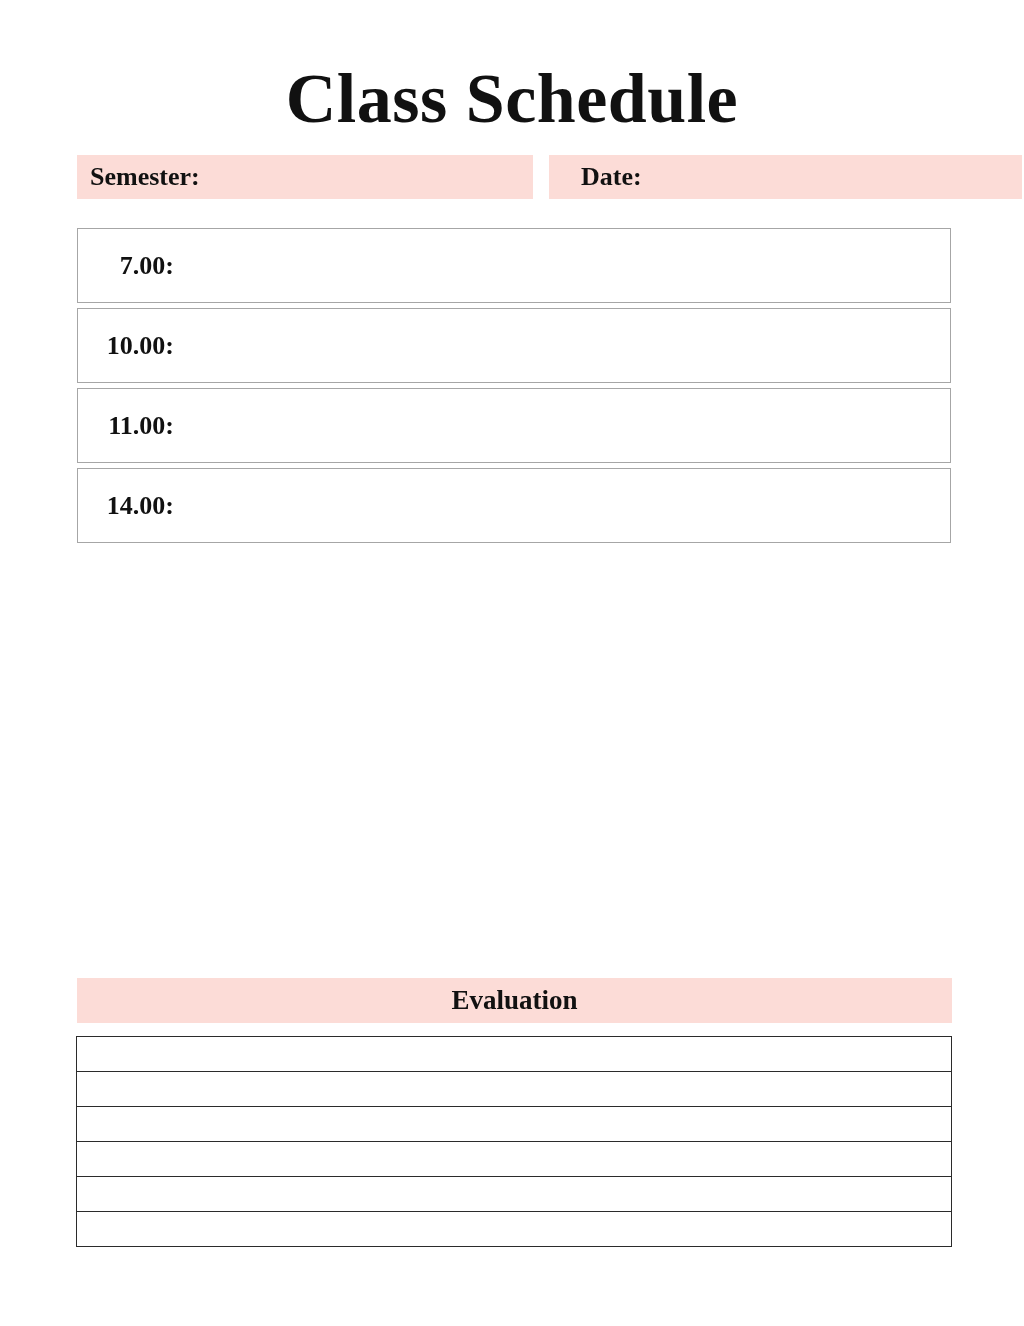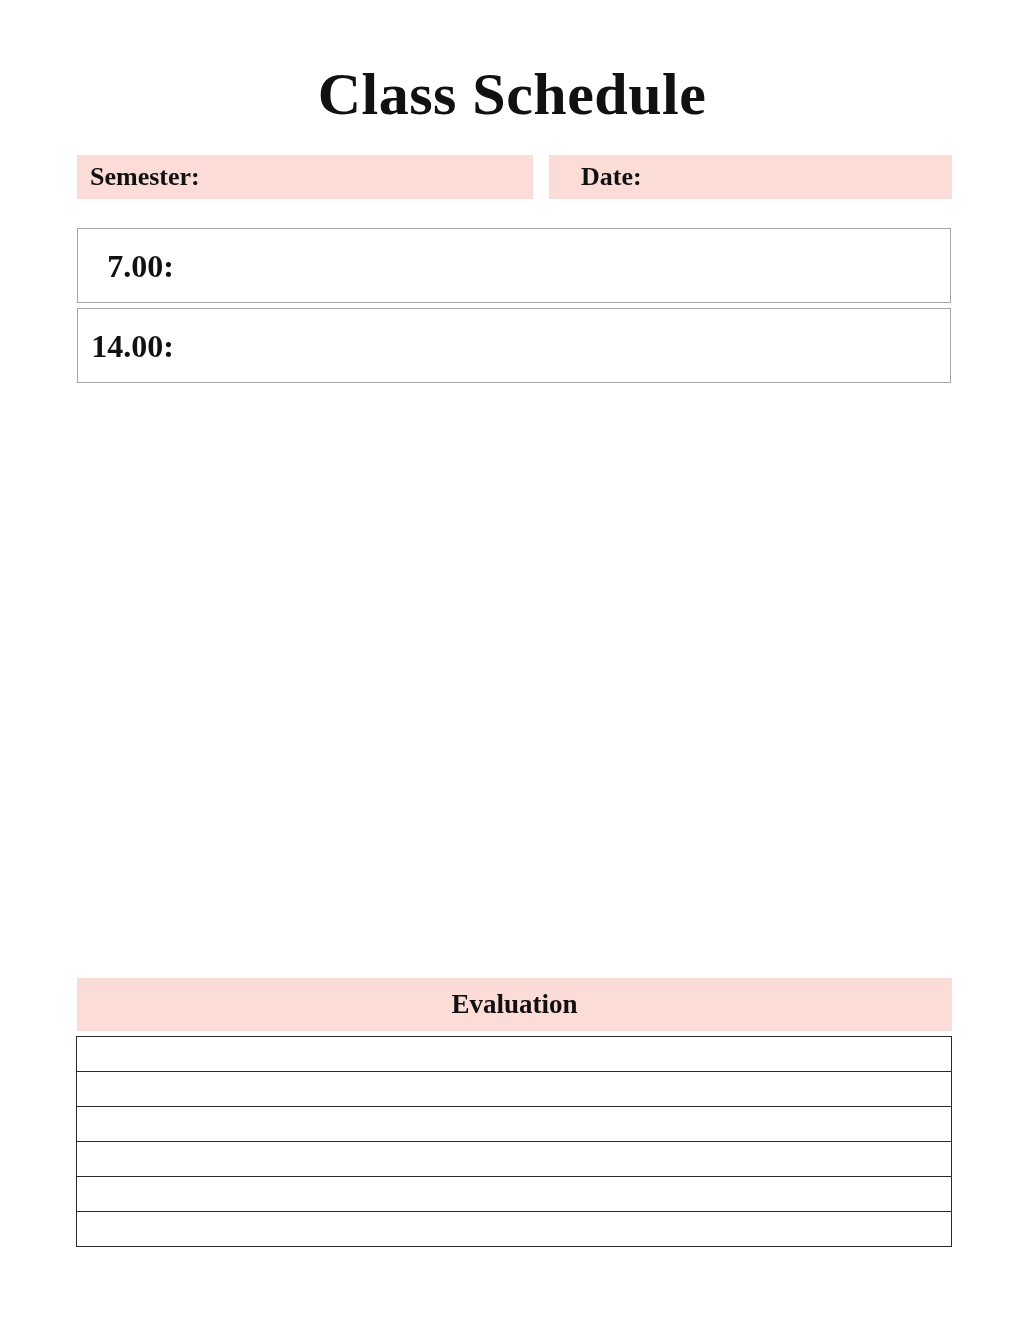--- a/index.html
+++ b/index.html
@@ -24,33 +24,33 @@
     background: #ffffff;
   }
 
   
   .title {
     position: absolute;
     left: 0;
     top: 64px;
     width: 1024px;
     text-align: center;
-    font-size: 60px;
+    font-size: 70px;
     font-weight: bold;
     line-height: 1.0;
     letter-spacing: 0.5px;
     color: #111111;
   }
 
   
   .meta-row {
     position: absolute;
     left: 77px;
     top: 155px;
-    width: 875px;
+    width: 945px;
     height: 44px;
     display: flex;
     gap: 16px;
   }
   .meta-field {
     background: #fcdcd7;
     height: 44px;
     display: flex;
     align-items: center;
     padding-left: 13px;
@@ -73,42 +73,42 @@
   }
   .slot {
     height: 75px;
     border: 1px solid #a6a6a6;
     background: #ffffff;
     margin-bottom: 5px;
     display: flex;
     align-items: center;
   }
   .slot-time {
-    font-size: 32px;
+    font-size: 26px;
     font-weight: bold;
     line-height: 1;
     color: #111111;
     width: 98px;
     text-align: right;
     padding-right: 2px;
     padding-left: 6px;
     white-space: nowrap;
   }
   .slot-write-area {
     flex: 1 1 auto;
     height: 100%;
   }
 
   
   .eval-header {
     position: absolute;
     left: 77px;
     top: 978px;
     width: 875px;
-    height: 53px;
+    height: 45px;
     background: #fcdcd7;
     display: flex;
     align-items: center;
     justify-content: center;
   }
   .eval-header-label {
     font-size: 27px;
     font-weight: bold;
     line-height: 1;
     color: #111111;
@@ -144,20 +144,28 @@
       <span class="meta-value"></span>
     </div>
   </div>
 
   <div class="slots">
     <div class="slot">
       <span class="slot-time">7.00:</span>
       <span class="slot-write-area"></span>
     </div>
     <div class="slot">
+      <span class="slot-time">10.00:</span>
+      <span class="slot-write-area"></span>
+    </div>
+    <div class="slot">
+      <span class="slot-time">11.00:</span>
+      <span class="slot-write-area"></span>
+    </div>
+    <div class="slot">
       <span class="slot-time">14.00:</span>
       <span class="slot-write-area"></span>
     </div>
   </div>
 
   <div class="eval-header">
     <span class="eval-header-label">Evaluation</span>
   </div>
 
   <table class="eval-table">

